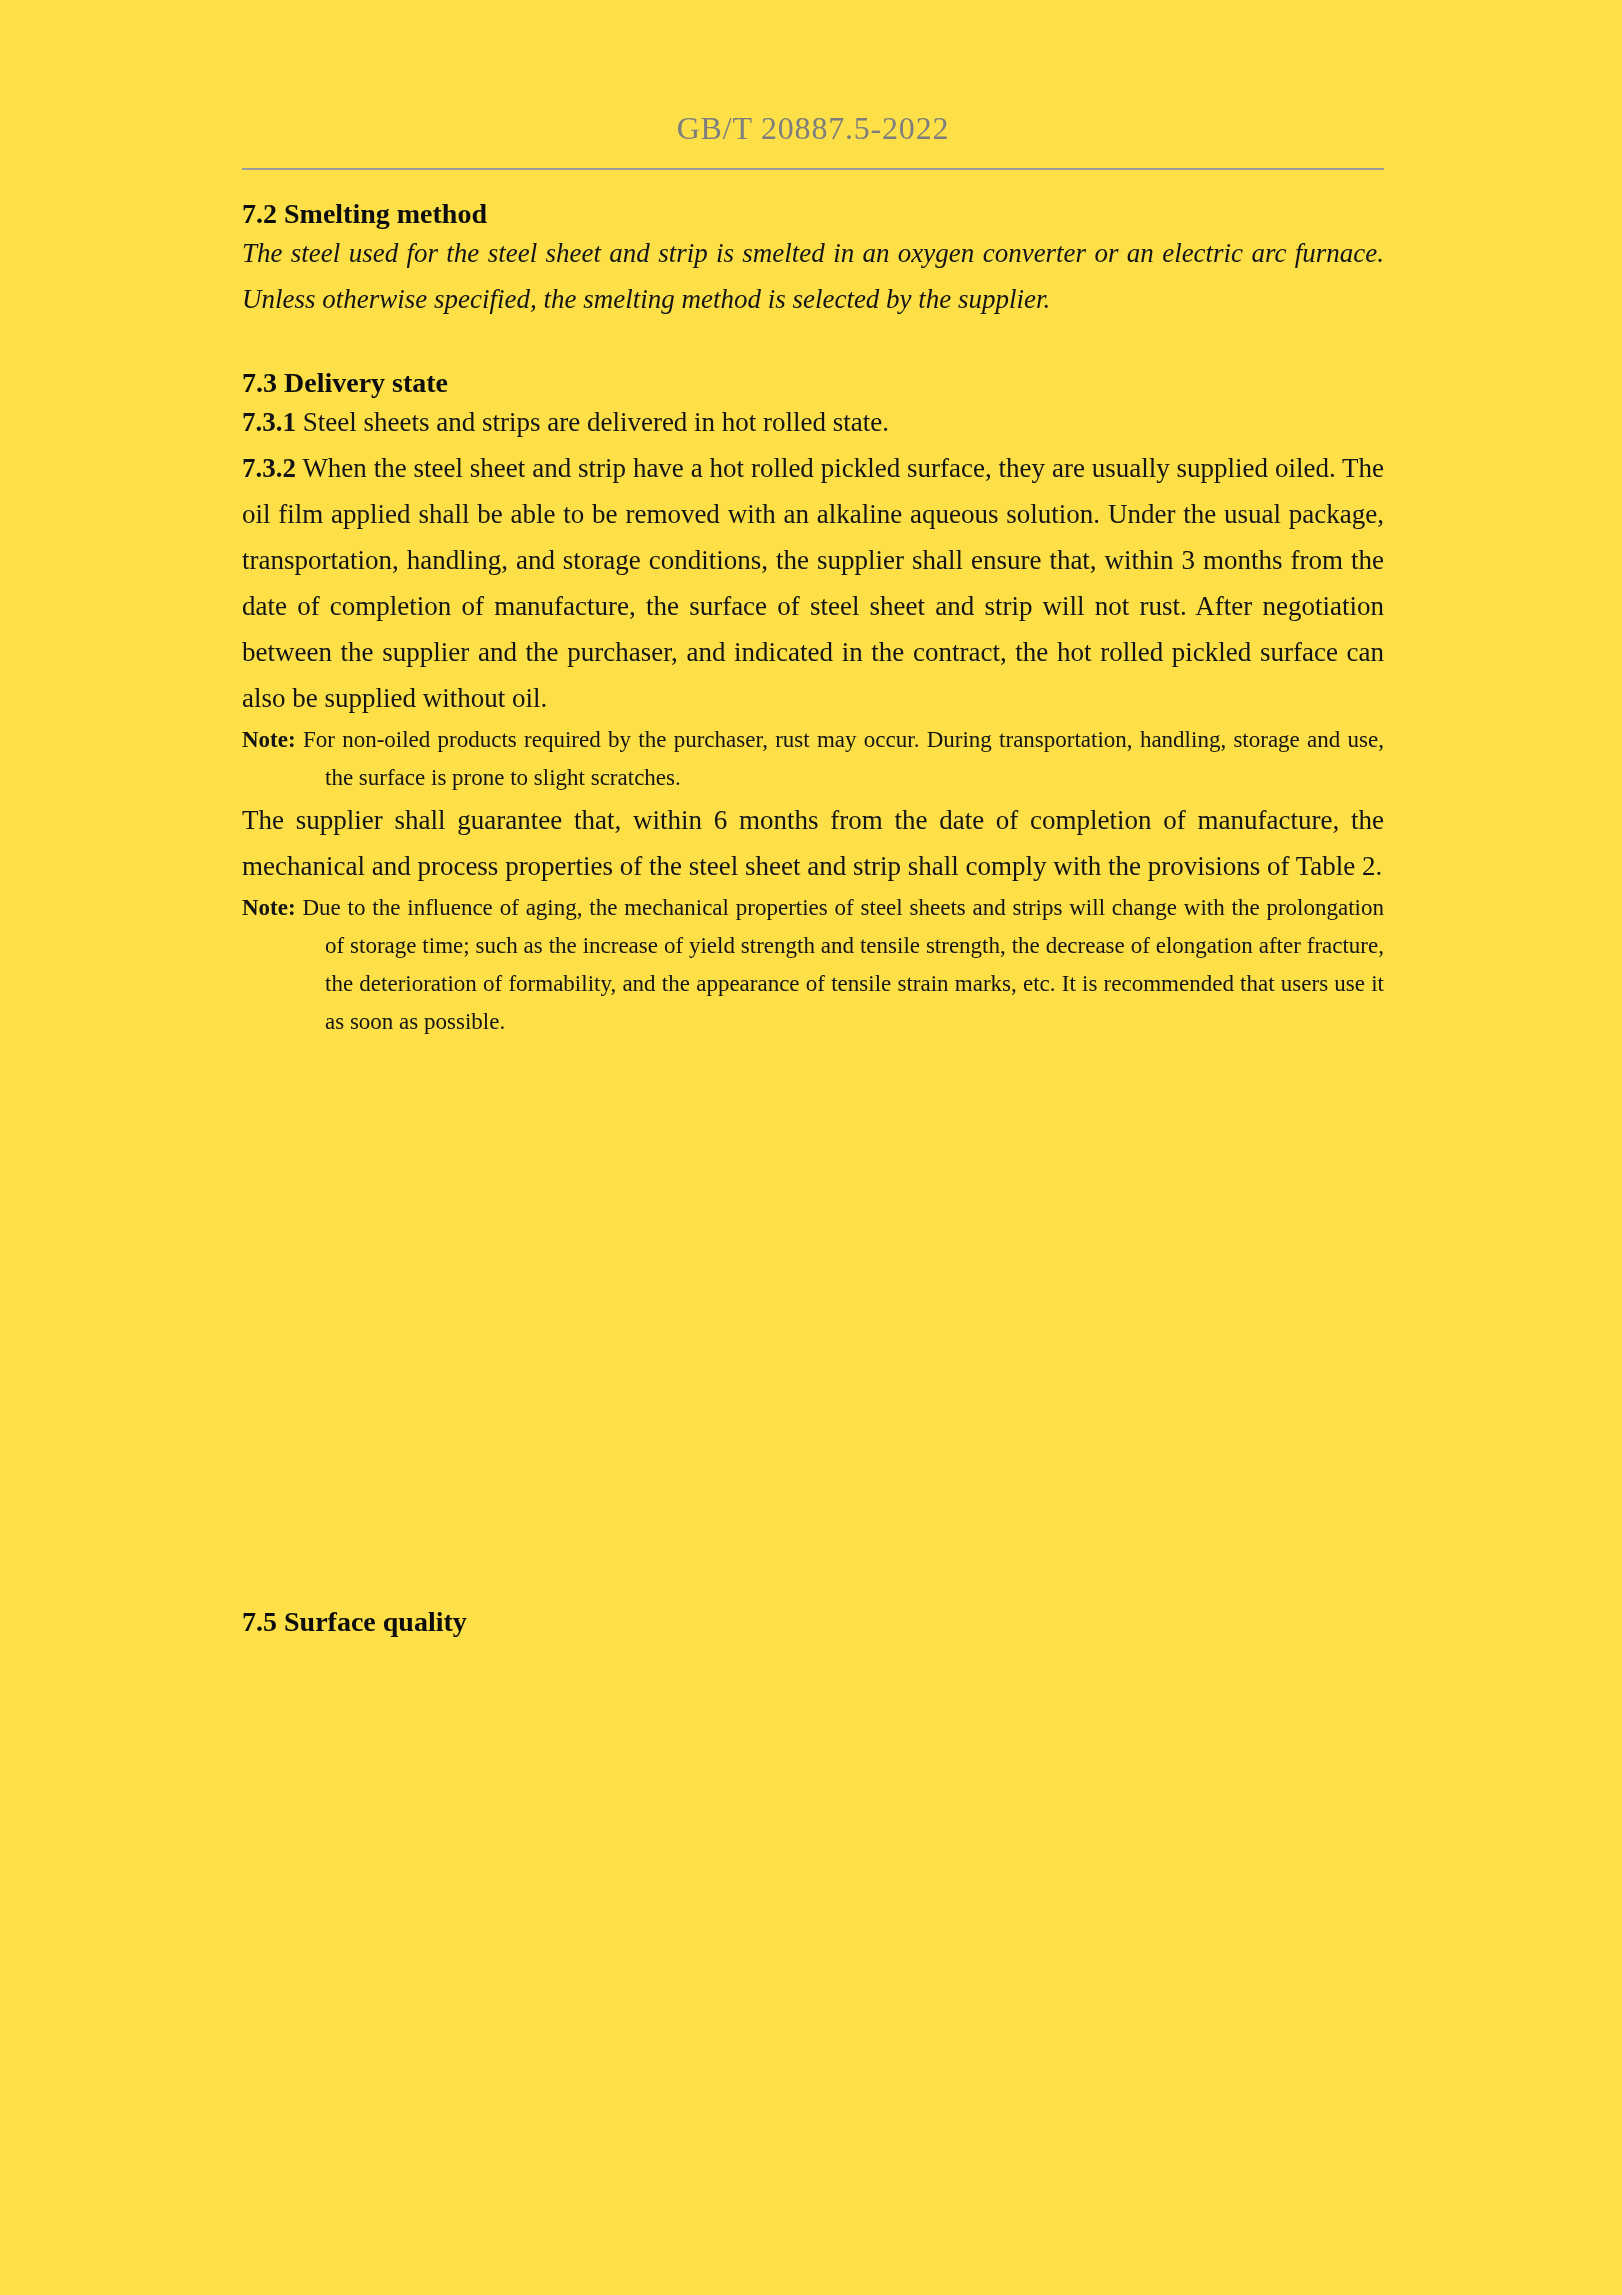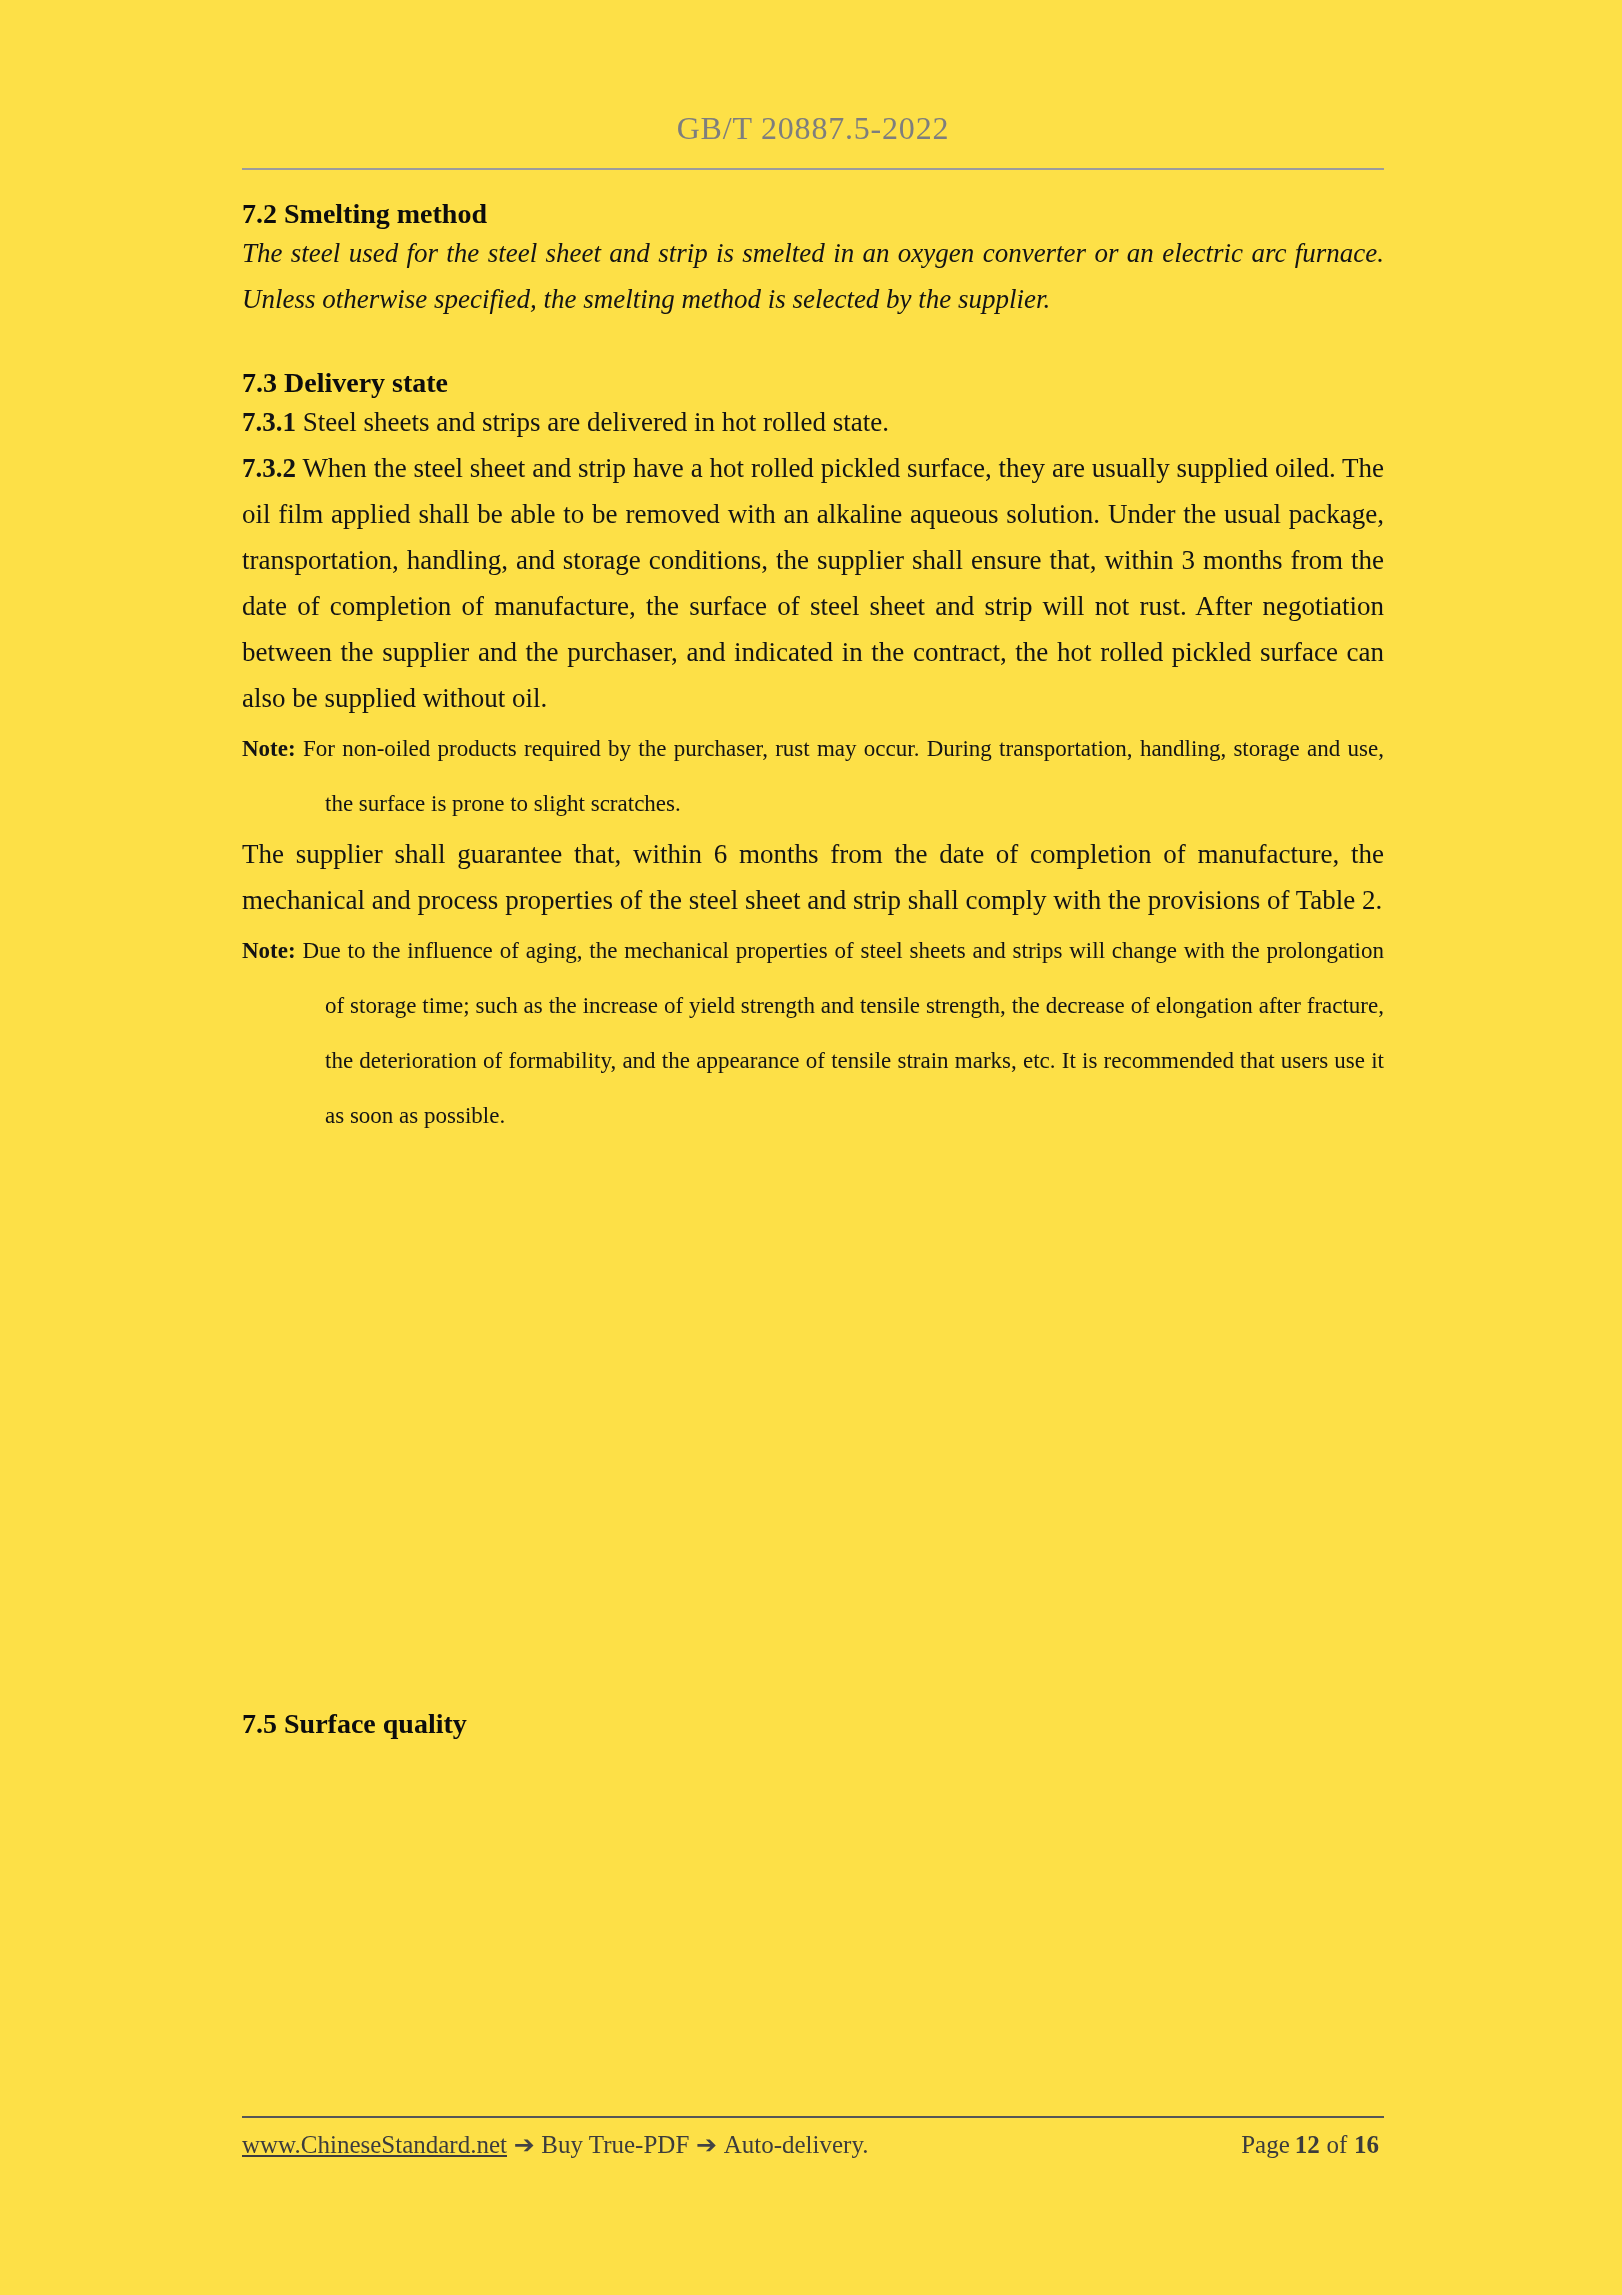--- a/index.html
+++ b/index.html
@@ -61,21 +61,21 @@
     margin: 0;
     color: #141414;
   }
   .h-72 { margin-top: 26px; }
   .p-72 { margin-top: 35px; font-style: italic; }
   .h-73 { margin-top: 44px; }
   .p-731 { margin-top: 33px; }
   .p-732 { margin-top: 38px; }
   p.note {
     font-size: 23px;
-    line-height: 55px;
+    line-height: 38px;
     text-align: justify;
     margin: 0;
     padding-left: 83px;
     text-indent: -83px;
     color: #141414;
   }
   .note-1 { margin-top: 10px; }
   .h-74 { margin-top: 23px; }
   .p-74 { margin-top: 33px; }
   .note-2 { margin-top: 37px; }
@@ -141,19 +141,15 @@
 
 
     <p class="body p-74">The supplier shall guarantee that, within 6 months from the date of completion of manufacture, the mechanical and process properties of the steel sheet and strip shall comply with the provisions of Table 2.</p>
 
     <p class="note note-2"><span class="note-label">Note:</span> <span>Due to the influence of aging, the mechanical properties of steel sheets and strips will change with the prolongation of storage time; such as the increase of yield strength and tensile strength, the decrease of elongation after fracture, the deterioration of formability, and the appearance of tensile strain marks, etc. It is recommended that users use it as soon as possible.</span></p>
 
     <h2 class="h-75">7.5 Surface quality</h2>
 
   </main>
 
-  <footer>
-    <div class="footer-left"><span class="footer-site">www.ChineseStandard.net</span><span class="footer-arrow">➔</span><span>Buy True-PDF</span><span class="footer-arrow">➔</span><span>Auto-delivery.</span></div>
-    <div class="footer-right"><span>Page</span><span class="pagenum">12</span><span class="of-word">of</span><span class="pagenum">16</span></div>
-  </footer>
 
 </div>
 
 
 </body></html>

